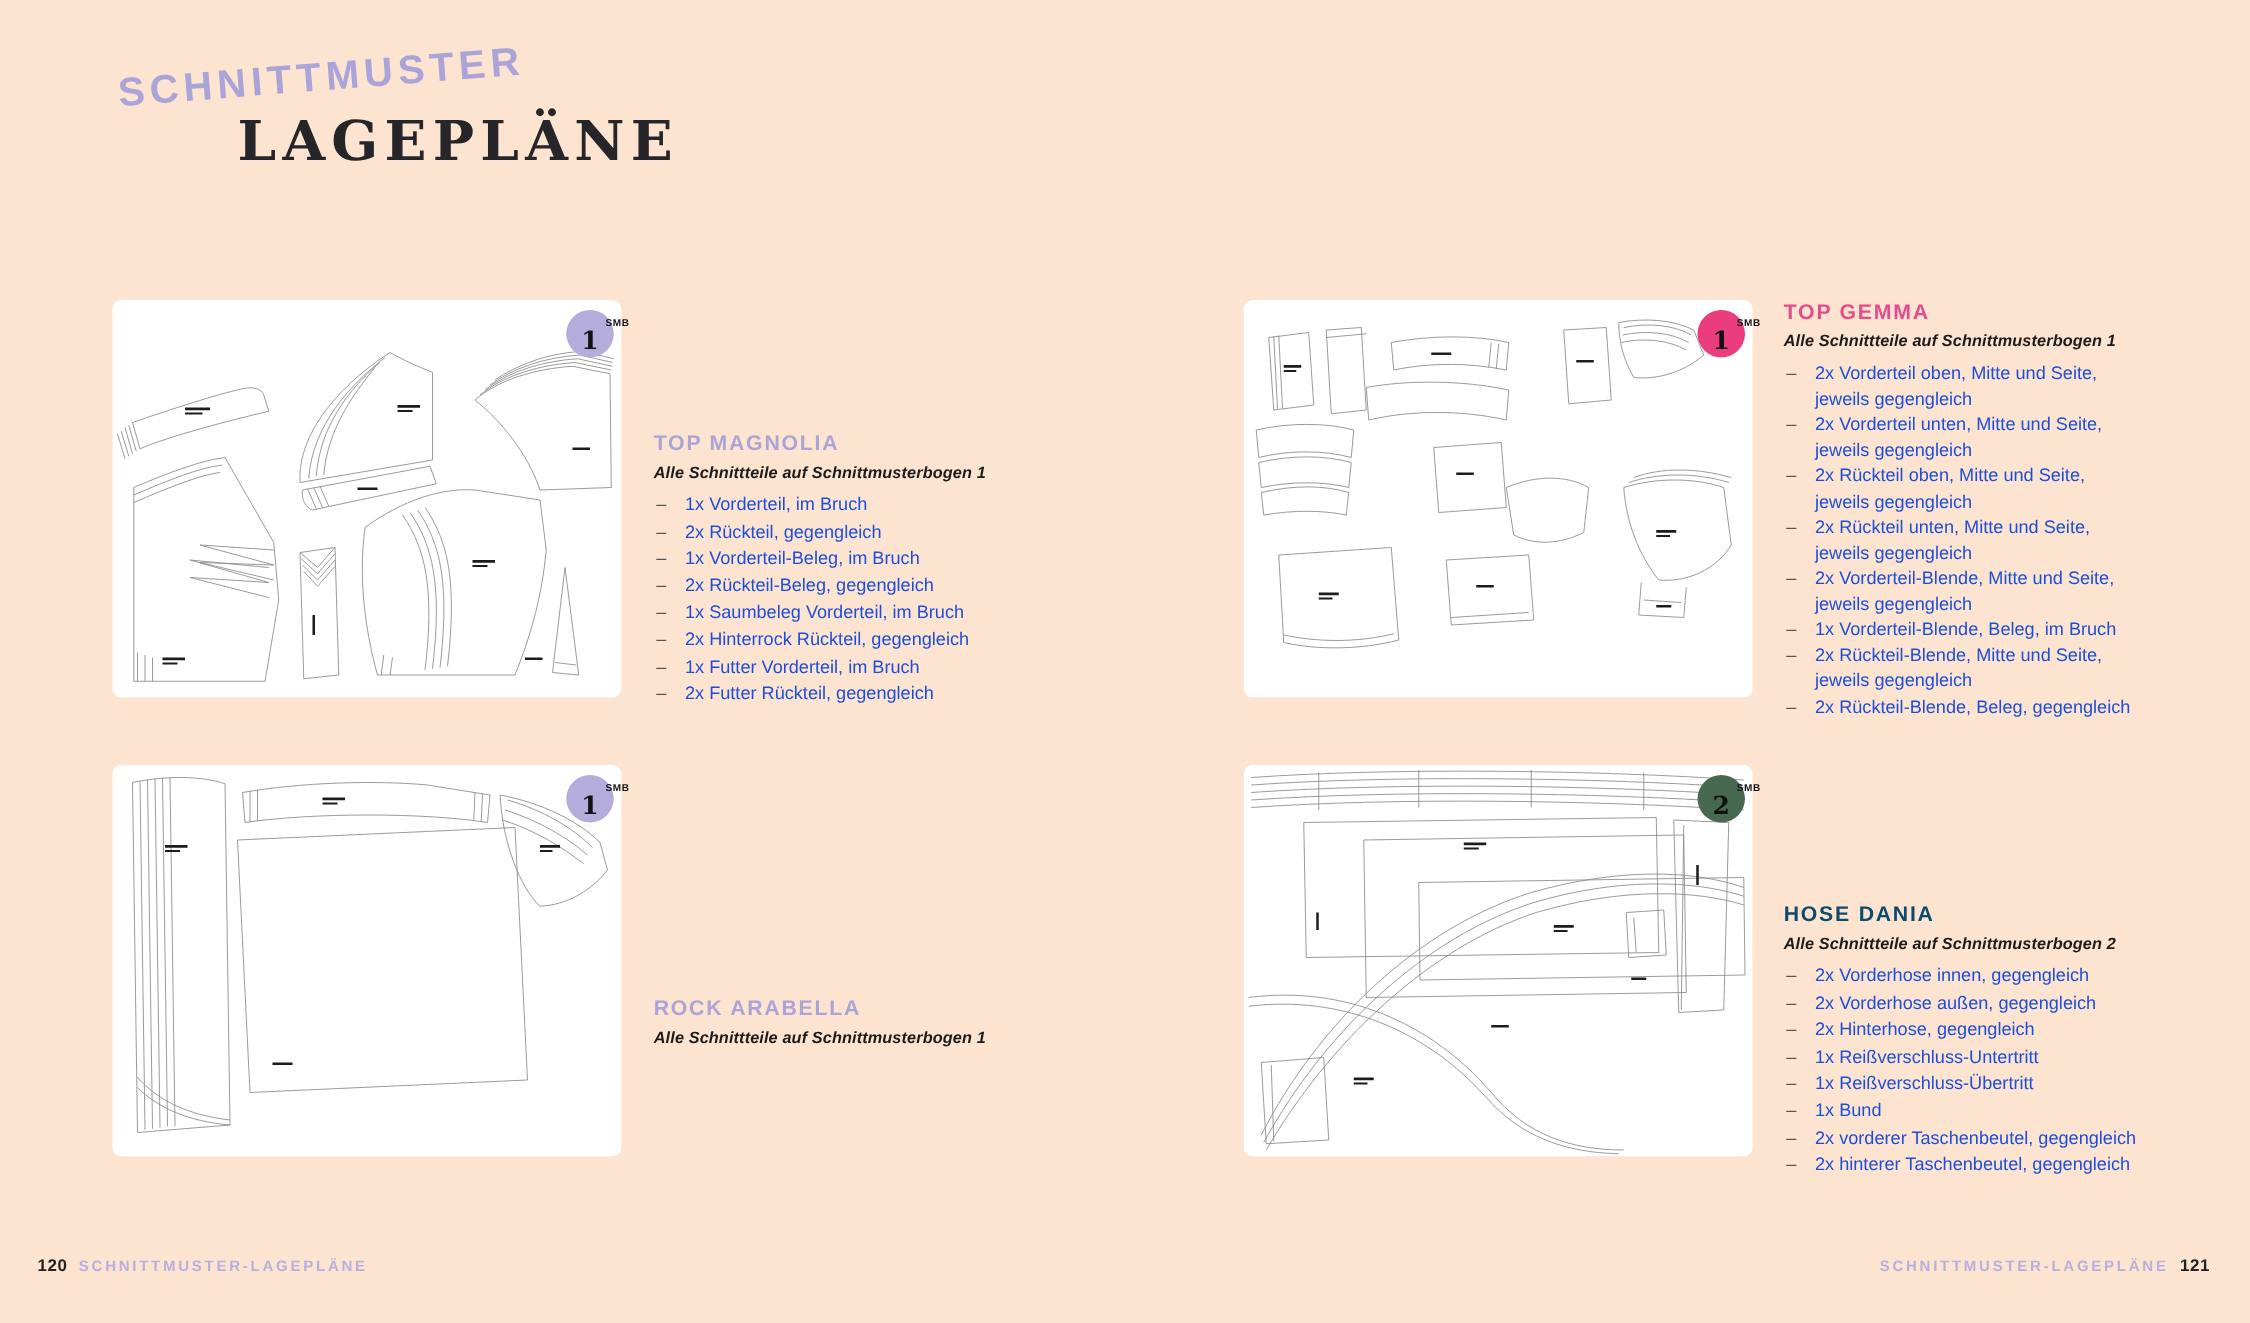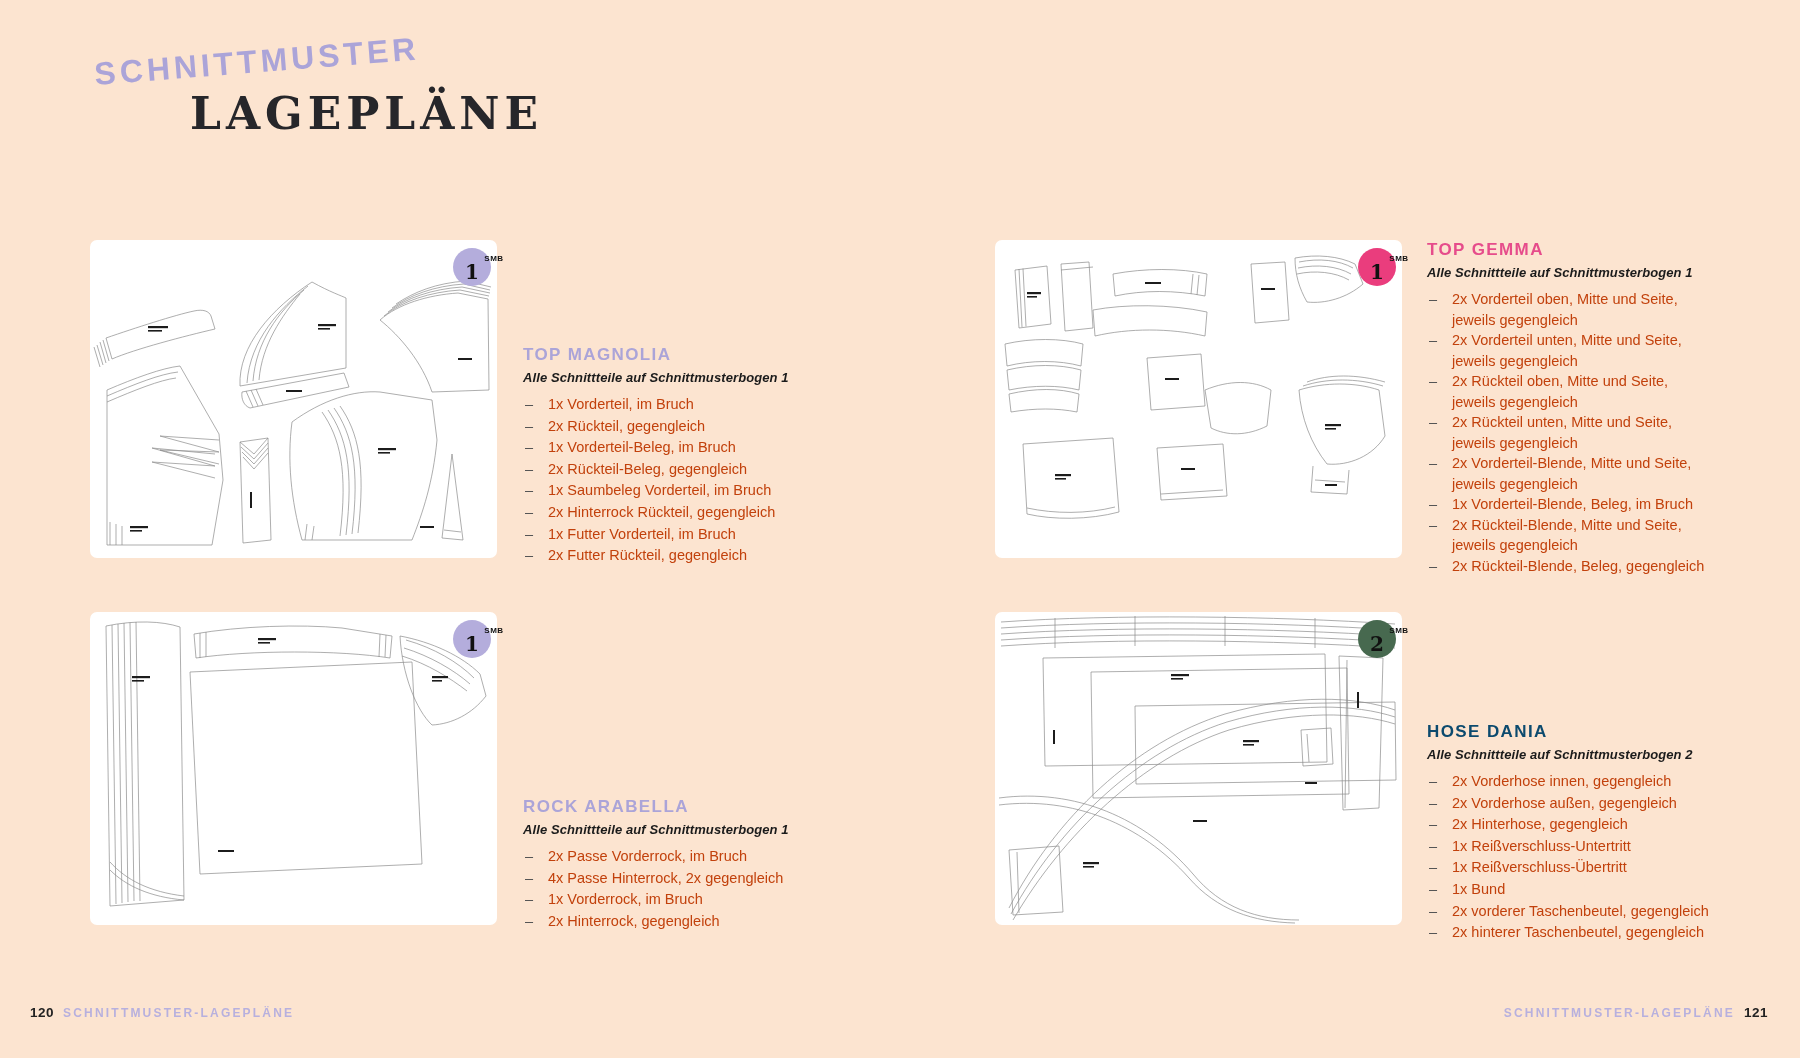--- a/index.html
+++ b/index.html
@@ -51,21 +51,21 @@
     margin:0 0 5px 0;font-size:17px;font-weight:700;letter-spacing:1.4px;
   }
   .acc-lav{color:#aba4d8;}
   .acc-pink{color:#e64c8b;}
   .acc-green{color:#0c4a6e;}
   .section h4{
     margin:0 0 9px 0;font-size:13px;font-weight:700;color:#1b1b1b;letter-spacing:.1px;font-style:italic;
   }
   .section ul{list-style:none;margin:0;padding:0;}
   .section li{
-    position:relative;padding-left:25px;font-size:14.5px;line-height:21.6px;color:#c2410c;
+    position:relative;padding-left:25px;font-size:14.5px;line-height:21.6px;color:#1d4ed8;
   }
   #section-3 li{line-height:20.5px;}
   .section li::before{
     content:"–";position:absolute;left:2px;top:0;color:#555;
   }
   .section .cont{display:block;}
   .section .cont:empty{display:none;}
   
   .footer{
     position:absolute;top:1005px;display:flex;align-items:flex-end;gap:9px;
@@ -302,30 +302,20 @@
 
       <li><span>1x Futter Vorderteil, im Bruch</span></li>
 
       <li><span>2x Futter Rückteil, gegengleich</span></li>
     </ul>
 </div>
 
 <div class="section" id="section-2">
   <h3 class="acc-lav">ROCK ARABELLA</h3>
   <h4>Alle Schnittteile auf Schnittmusterbogen 1</h4>
-  <ul>
-
-      <li><span>2x Passe Vorderrock, im Bruch</span></li>
-
-      <li><span>4x Passe Hinterrock, 2x gegengleich</span></li>
-
-      <li><span>1x Vorderrock, im Bruch</span></li>
-
-      <li><span>2x Hinterrock, gegengleich</span></li>
-    </ul>
 </div>
 
 <div class="section" id="section-3">
   <h3 class="acc-pink">TOP GEMMA</h3>
   <h4>Alle Schnittteile auf Schnittmusterbogen 1</h4>
   <ul>
 
       <li><span>2x Vorderteil oben, Mitte und Seite,</span><span class="cont">jeweils gegengleich</span></li>
 
       <li><span>2x Vorderteil unten, Mitte und Seite,</span><span class="cont">jeweils gegengleich</span></li>

